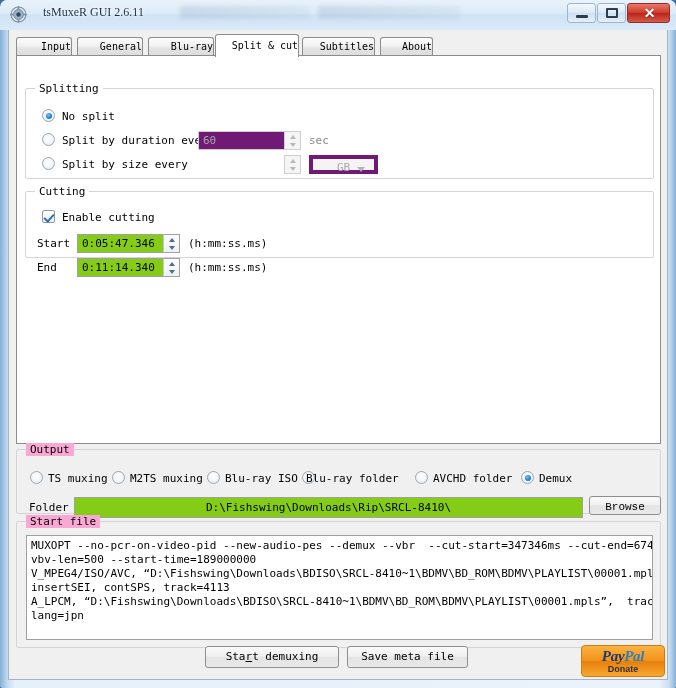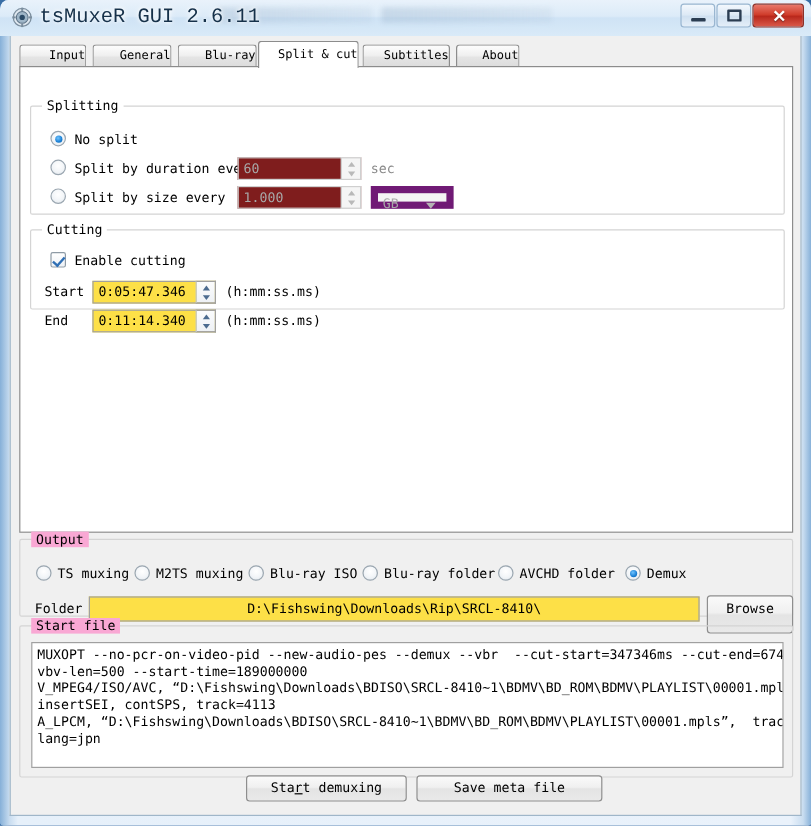--- a/index.html
+++ b/index.html
@@ -46,23 +46,23 @@
     background: linear-gradient(to bottom, #e9f2fb 0%, #dcebf8 45%, #cfe3f5 50%, #d9eaf8 100%);
     border-radius: 7px 7px 0 0;
   }
   #title-icon {
     position: absolute;
     left: 10px; top: 6px;
     width: 17px; height: 17px;
   }
   #title-text {
     position: absolute;
-    left: 33px; top: 5px;
-    font-family: Liberation Mono, monospace;
-    font-size: 17px;
+    left: 43px; top: 5px;
+    font-family: Liberation Serif, serif;
+    font-size: 12px;
     color: #16314a;
     text-shadow: 0 0 3px #fff, 0 0 5px #fff;
     white-space: nowrap;
   }
   
   .ghost {
     position: absolute;
     top: 6px;
     height: 13px;
     background: linear-gradient(to right, rgba(150,175,200,0.32), rgba(150,175,200,0.12));
@@ -212,32 +212,32 @@
     font-size: 11px;
     color: #000;
     white-space: nowrap;
   }
   .lbl.dim { color: #8a8a8a; }
 
   
   .field {
     position: absolute;
     box-sizing: border-box;
-    background: #fde047;
+    background: #84cc16;
     border: 1px solid #a0a0a0;
     font-family: "DejaVu Sans Mono", monospace;
     font-size: 11px;
     color: #000;
     padding: 0 4px;
     line-height: 17px;
     white-space: nowrap;
     overflow: hidden;
   }
   .field.disabled {
-    background: #7f1d1d;
+    background: #701a75;
     border-color: #cfcfcf;
     color: #a8a8a8;
   }
   .spin {
     position: absolute;
     width: 17px;
     box-sizing: border-box;
     background: linear-gradient(to bottom, #fbfcfd, #eef1f5);
     border: 1px solid #a0a0a0;
     border-left: 1px solid #c2c8ce;
@@ -258,26 +258,27 @@
   }
   .arrow-u { top: 3px; border-bottom: 4px solid #4c6b8f; }
   .arrow-d { top: 3px; border-top: 4px solid #4c6b8f; }
   .spin.disabled .arrow-u { border-bottom-color: #b9b9b9; }
   .spin.disabled .arrow-d { border-top-color: #b9b9b9; }
 
   .combo {
     position: absolute;
     box-sizing: border-box;
     background: #f4f4f4;
-    border: 6px solid #701a75;
+    border: 4px solid #701a75;
     font-family: "DejaVu Sans Mono", monospace;
     font-size: 11px;
     color: #a8a8a8;
     padding: 0 4px;
     line-height: 17px;
+    text-align: center;
   }
   .combo .caret {
     position: absolute;
     right: 9px; top: 8px;
     width: 0; height: 0;
     border-left: 4px solid transparent;
     border-right: 4px solid transparent;
     border-top: 5px solid #b4b4b4;
   }
 
@@ -404,21 +405,20 @@
               <div class="arrow-u"></div>
             </div>
           <div class="dn">
               <div class="arrow-d"></div>
             </div>
         </div>
         <div class="lbl dim" style="left:283px; top:45px;">sec</div>
 
         <div class="radio" style="left:16px; top:68px;"></div>
         <div class="lbl" style="left:36px; top:69px;">Split by size every</div>
-        <div class="field disabled" style="left:172px; top:66px; width:103px; height:19px;">1.000</div>
         <div class="spin disabled" style="left:258px; top:66px; height:19px;">
           <div class="up">
               <div class="arrow-u"></div>
             </div>
           <div class="dn">
               <div class="arrow-d"></div>
             </div>
         </div>
         <div class="combo" style="left:283px; top:66px; width:69px; height:19px;">
           <span>GB</span>
@@ -464,37 +464,41 @@
       <div class="radio" style="left:13px; top:21px;"></div>
       <div class="lbl" style="left:31px; top:22px;">TS muxing</div>
 
       <div class="radio" style="left:95px; top:21px;"></div>
       <div class="lbl" style="left:113px; top:22px;">M2TS muxing</div>
 
       <div class="radio" style="left:190px; top:21px;"></div>
       <div class="lbl" style="left:208px; top:22px;">Blu-ray ISO</div>
 
       <div class="radio" style="left:285px; top:21px;"></div>
-      <div class="lbl" style="left:303px; top:22px;text-align:center;">Blu-ray folder</div>
+      <div class="lbl" style="left:289px; top:22px;text-align:center;">Blu-ray folder</div>
 
       <div class="radio" style="left:398px; top:21px;"></div>
       <div class="lbl" style="left:416px; top:22px;">AVCHD folder</div>
 
       <div class="radio sel" style="left:504px; top:21px;"></div>
       <div class="lbl" style="left:522px; top:22px;">Demux</div>
 
       <div class="lbl" style="left:12px; top:51px;">Folder</div>
       <div class="field" style="left:57px; top:47px; width:509px; height:21px; line-height:19px;text-align:center;">D:\Fishswing\Downloads\Rip\SRCL-8410\</div>
-      <div class="button" style="left:572px; top:46px; width:72px; height:32px; line-height:21px;">Browse</div>
+      <div class="button" style="left:572px; top:46px; width:72px; height:19px; line-height:21px;font-family:Liberation Mono, monospace;">Browse</div>
     </div>
 
     <div class="group on-gray" style="left:7px; top:491px; width:645px; height:127px;">
       <div class="group-title">Start file</div>
       <div id="meta-area" style="left:9px; top:13px; width:627px; height:105px;"><div class="meta-line">MUXOPT --no-pcr-on-video-pid --new-audio-pes --demux --vbr  --cut-start=347346ms --cut-end=674340ms --</div><div class="meta-line">vbv-len=500 --start-time=189000000</div><div class="meta-line">V_MPEG4/ISO/AVC, “D:\Fishswing\Downloads\BDISO\SRCL-8410~1\BDMV\BD_ROM\BDMV\PLAYLIST\00001.mpls”,</div><div class="meta-line">insertSEI, contSPS, track=4113</div><div class="meta-line">A_LPCM, “D:\Fishswing\Downloads\BDISO\SRCL-8410~1\BDMV\BD_ROM\BDMV\PLAYLIST\00001.mpls”,  track=4352,</div><div class="meta-line">lang=jpn</div></div>
     </div>
 
     <div class="button" style="left:196px; top:616px; width:134px; height:22px; line-height:20px;">
       <span id="start-label">Sta<span style="text-decoration: underline;">r</span>t demuxing</span>
     </div>
-    <div class="button" style="left:338px; top:616px; width:155px; height:22px; line-height:20px;">Save meta file</div>
+    <div class="button" style="left:338px; top:616px; width:121px; height:22px; line-height:20px;">Save meta file</div>
   </div>
 
+  <div id="paypal">
+    <div id="pp-word"><span id="pp-pay">Pay</span><span class="pal" id="pp-pal">Pal</span></div>
+    <div id="pp-donate">Donate</div>
+  </div>
 </div>
 
 </body></html>

